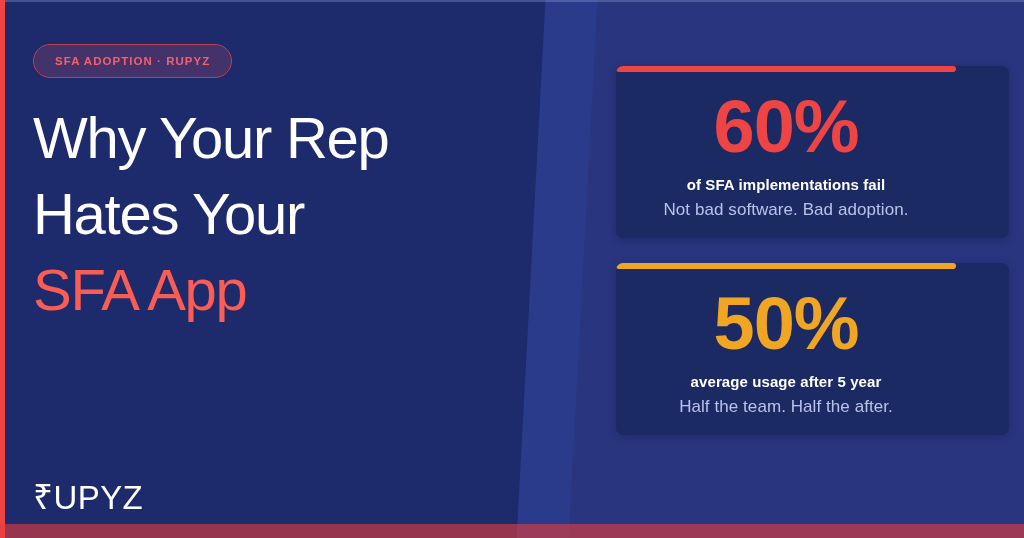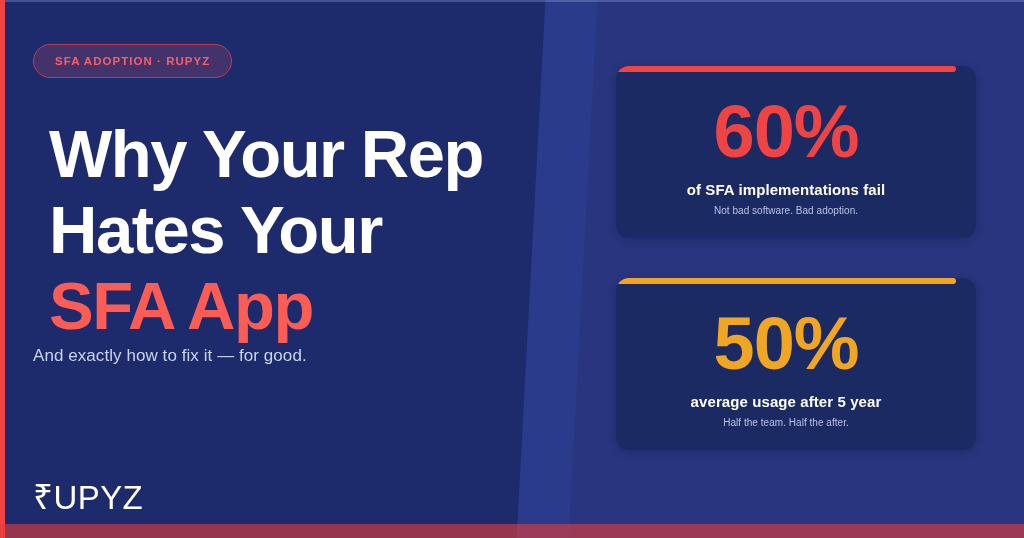--- a/index.html
+++ b/index.html
@@ -93,23 +93,23 @@
     font-size: 11.5px;
     font-weight: bold;
     letter-spacing: 0.09em;
     white-space: nowrap;
   }
   .headline {
     position: absolute;
     top: 92px;
     left: 0;
     width: 470px;
-    margin: 16px;
-    font-size: 67px;
-    font-weight: bold;
+    margin: 0;
+    font-size: 58px;
+    font-weight: normal;
     line-height: 76px;
     letter-spacing: -0.022em;
     color: #ffffff;
   }
   .headline .accent {
     color: #fb5d55;
   }
   .subtitle {
     position: absolute;
     top: 336px;
@@ -139,29 +139,29 @@
   .logo .word {
     font-size: 33px;
     font-weight: 400;
     line-height: 1;
   }
 
   
   .stat-card {
     position: absolute;
     left: 616px;
-    width: 360px;
-    border-radius: 13px;
+    width: 393px;
+    border-radius: 7px;
     background: #1c2a63;
     overflow: hidden;
     box-shadow: 0 2px 10px rgba(8,14,45,0.22);
     text-decoration: underline;
   }
   #card-0 { top: 66px;  height: 172px; }
-  #card-1 { top: 278px; height: 172px; }
+  #card-1 { top: 263px; height: 172px; }
 
   .card-bar {
     position: absolute;
     top: 0;
     left: 0;
     width: 340px;
     height: 6px;
     border-radius: 4px;
   }
   .card-inner {
@@ -185,21 +185,21 @@
     margin: 0 0 10px 0;
   }
   .stat-label {
     font-size: 15px;
     font-weight: bold;
     color: #ffffff;
     margin: 0 0 7px 0;
     letter-spacing: 0.006em;
   }
   .stat-caption {
-    font-size: 10px;
+    font-size: 17px;
     color: #b9c2e8;
     margin: 0;
     letter-spacing: 0.004em;
   }
 </style>
 </head>
 <body>
 
 <div class="canvas">
 
@@ -212,21 +212,20 @@
   <div class="left-content">
 
     <div class="badge">SFA ADOPTION · RUPYZ</div>
 
     <h1 class="headline">
       <span>Why Your Rep</span><br>
       <span>Hates Your</span><br>
       <span class="accent">SFA App</span>
     </h1>
 
-    <p class="subtitle">And exactly how to fix it — for good.</p>
 
     <div class="logo">
       <span class="rupee">₹</span>
       <span class="word">UPYZ</span>
     </div>
 
   </div>
 
   <div class="stat-card" id="card-0">
     <div class="card-bar" style="background:#ef4444"></div>

